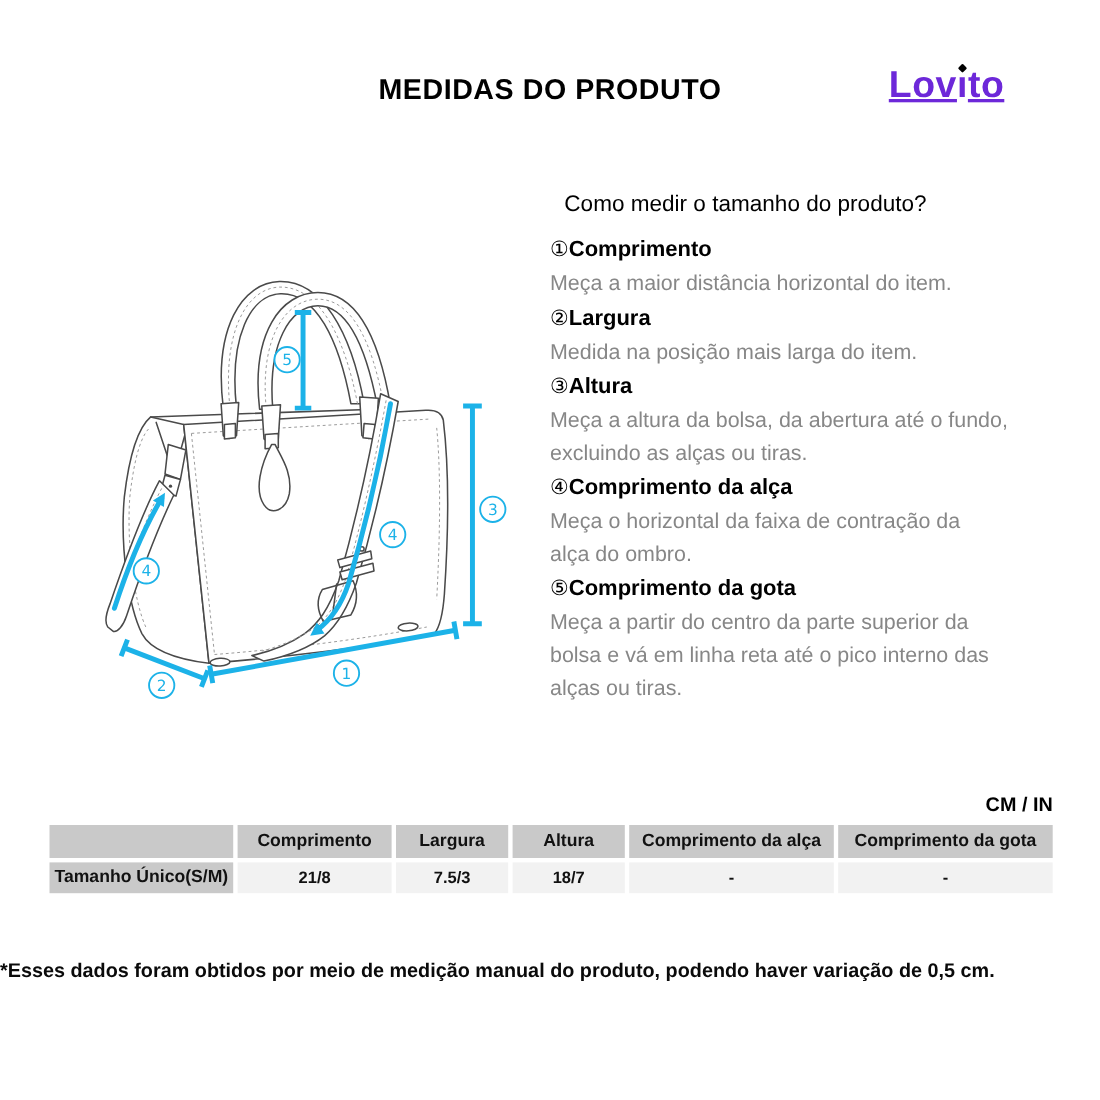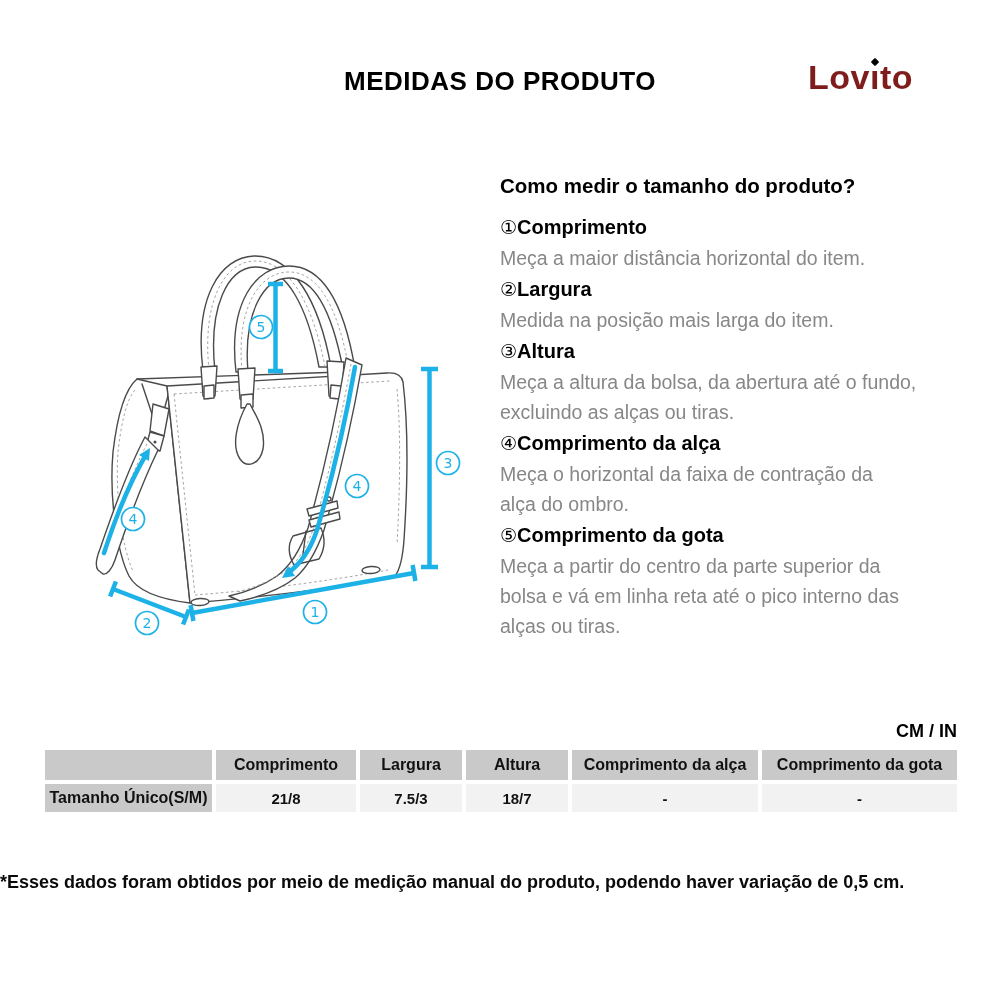--- a/index.html
+++ b/index.html
@@ -3,28 +3,28 @@
 <meta charset="utf-8">
 <style>
   html,body{margin:0;padding:0;background:#fff;}
   #page{position:relative;width:1000px;height:1000px;background:#fff;overflow:hidden;
         font-family:"Liberation Sans",sans-serif;color:#141414;}
 
   
   .title{position:absolute;left:0;top:66px;width:1000px;text-align:center;
          font-size:26px;font-weight:700;letter-spacing:.5px;color:#000;}
   .logo{position:absolute;left:808px;top:58px;font-size:34px;font-weight:700;
-        letter-spacing:.5px;color:#7f1d1d;}
+        letter-spacing:.5px;color:#6d28d9;text-decoration:underline;}
   .logo .ichar{position:relative;display:inline-block;}
   .logo .dot{position:absolute;left:50%;top:1px;width:6px;height:6px;background:#000;
              transform:translateX(-50%) rotate(45deg);border-radius:1px;}
 
   
   .howto{position:absolute;left:500px;top:174px;width:468px;}
-  .howto h2{margin:0 0 13px 0;font-size:20.5px;font-weight:700;color:#000;}
+  .howto h2{margin:0 0 13px 13px;font-size:20.5px;font-weight:400;color:#000;}
   .howto .item-label{font-size:20px;line-height:32px;font-weight:700;color:#000;}
   .howto .num{font-family:"DejaVu Sans",sans-serif;font-weight:400;font-size:19px;}
   .howto .item-desc{font-size:19.5px;line-height:30px;color:#878787;white-space:pre-line;}
 
   
   .diagram{position:absolute;left:60px;top:245px;width:410px;height:410px;}
 
   
   .unit{position:absolute;right:43px;top:721px;font-size:18px;font-weight:700;color:#000;}
   .sizetable{position:absolute;left:45px;top:750px;display:grid;

